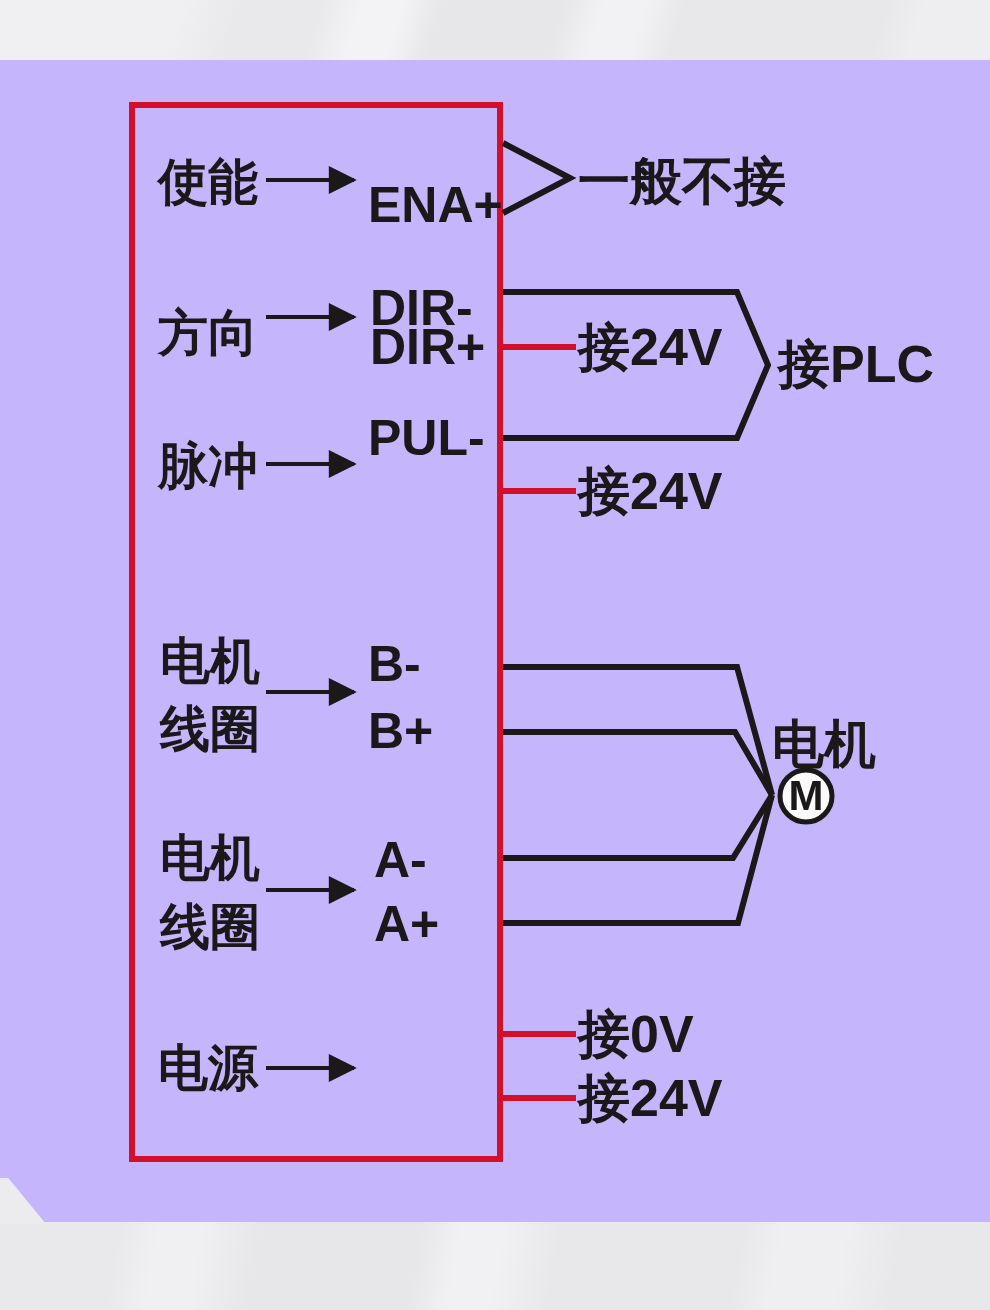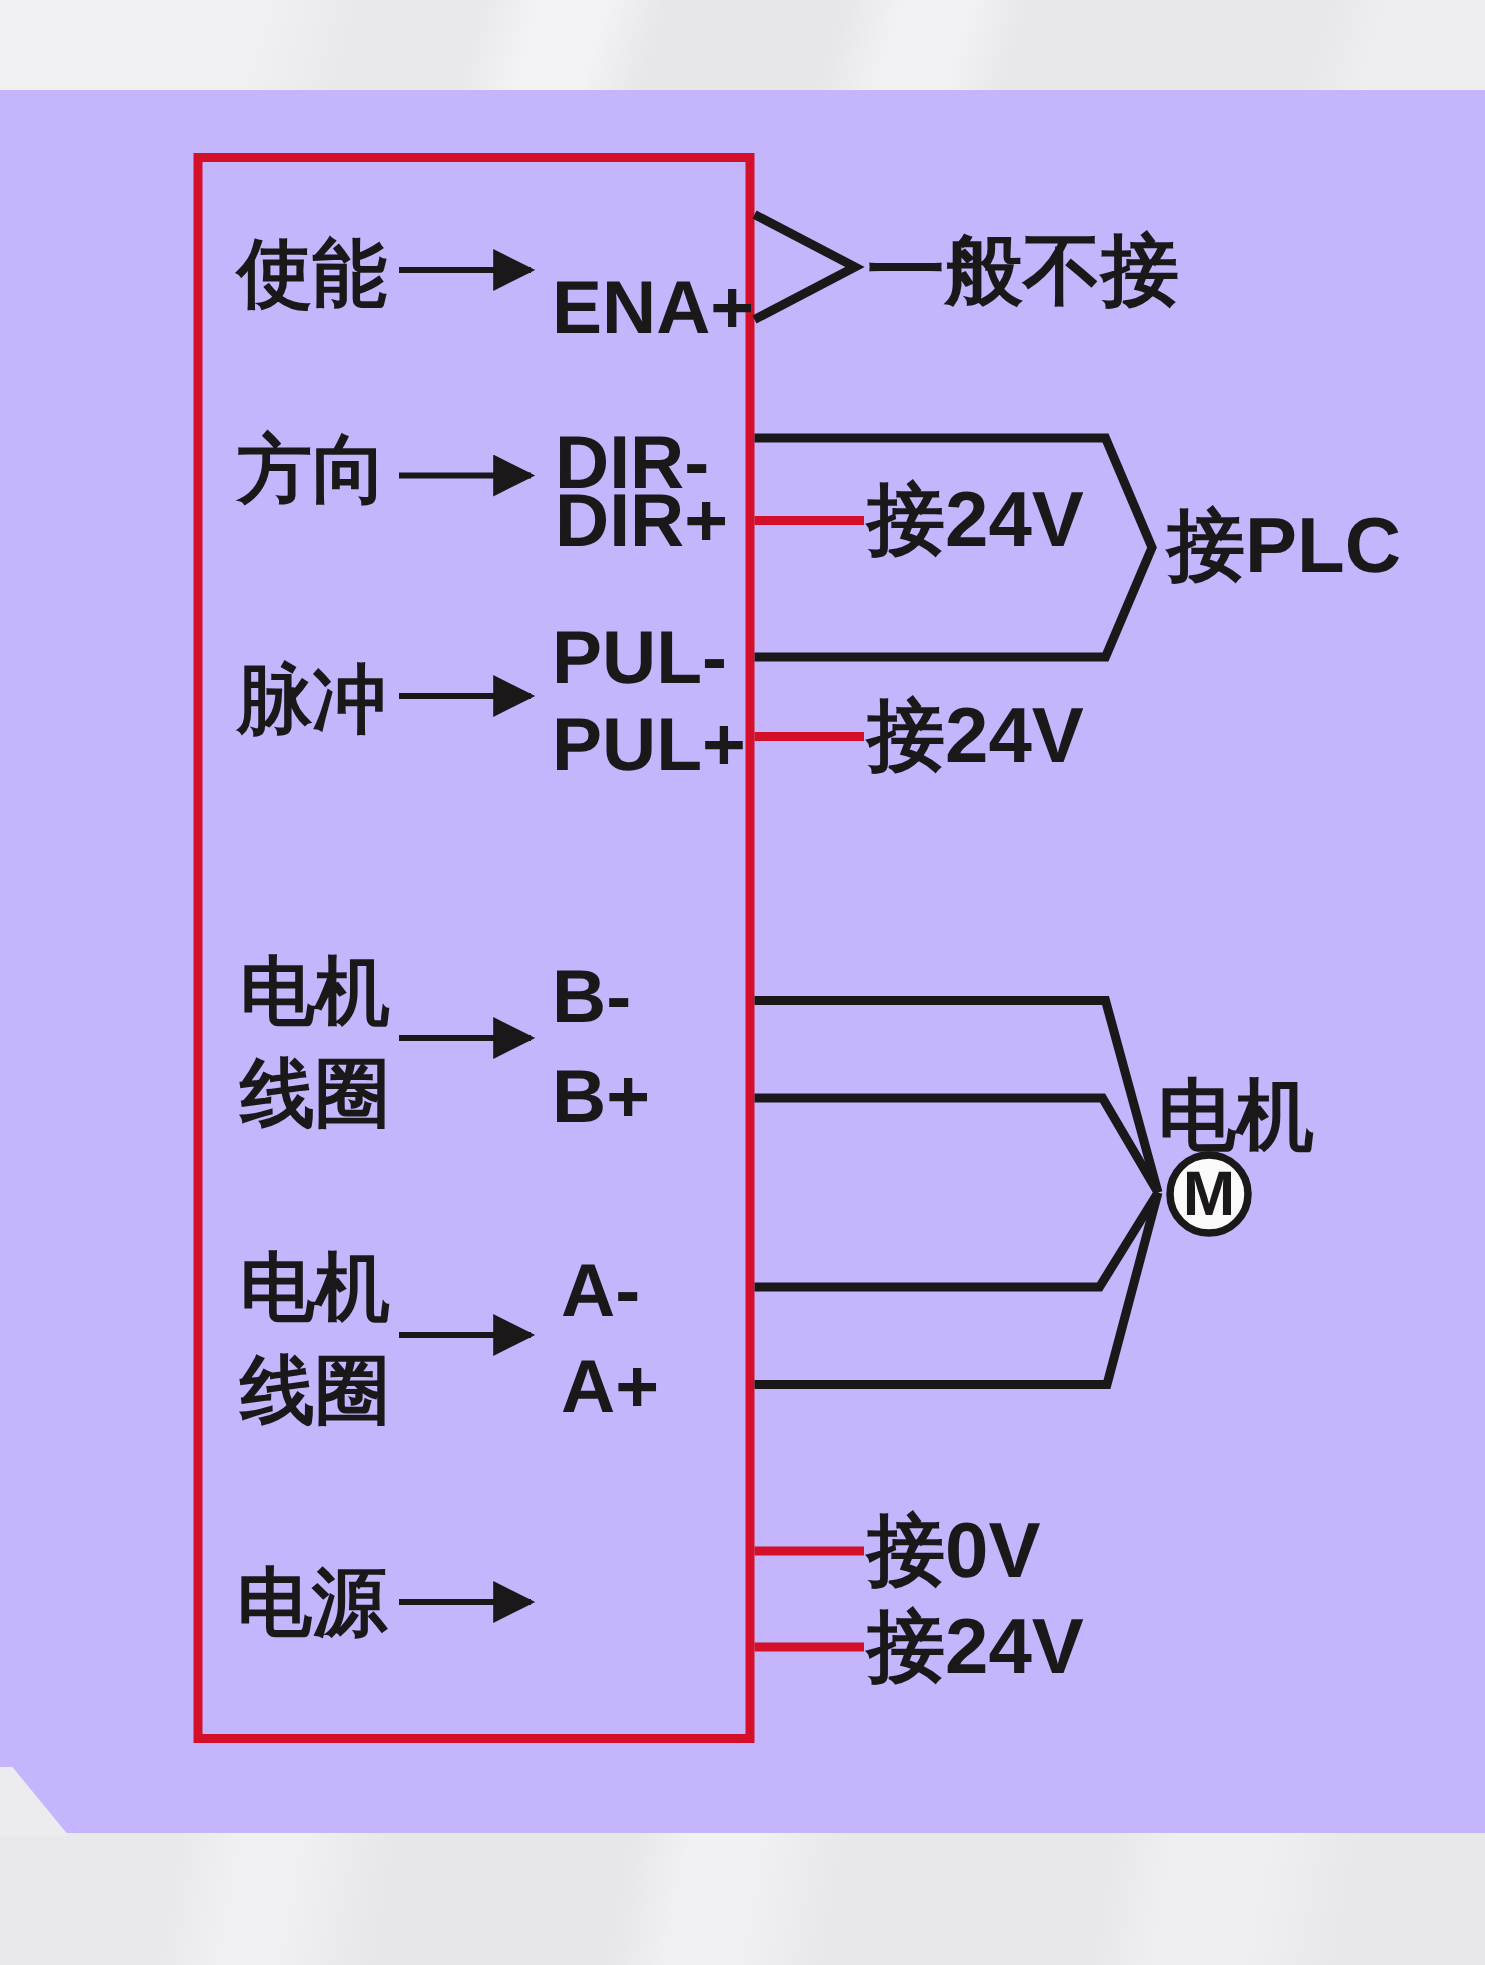--- a/index.html
+++ b/index.html
@@ -80,33 +80,32 @@
     <path d="M503 858 L733 858 L772 795" fill="none" stroke="#1b181a" stroke-width="6"></path>
     <path d="M503 923 L738 923 L772 795" fill="none" stroke="#1b181a" stroke-width="6"></path>
 
     <circle cx="806" cy="796" r="26" fill="#fbfafb" stroke="#1b181a" stroke-width="5"></circle>
 
     <line x1="503" y1="1034" x2="576" y2="1034" stroke="#d40f2a" stroke-width="6"></line>
     <line x1="503" y1="1098" x2="576" y2="1098" stroke="#d40f2a" stroke-width="6"></line>
   </svg>
 
   <div class="t s50" style="left:158px;top:157px">使能</div>
-  <div class="t s50" style="left:158px;top:288px">方向</div>
+  <div class="t s50" style="left:158px;top:308px">方向</div>
   <div class="t s50" style="left:158px;top:441px">脉冲</div>
   <div class="t s50" style="left:160px;top:636px">电机</div>
   <div class="t s50" style="left:160px;top:704px">线圈</div>
   <div class="t s50" style="left:160px;top:833px">电机</div>
   <div class="t s50" style="left:160px;top:902px">线圈</div>
   <div class="t s50" style="left:158px;top:1043px">电源</div>
 
   <div class="t s50" style="left:368px;top:180px">ENA+</div>
   <div class="t s50" style="left:370px;top:283px">DIR-</div>
   <div class="t s50" style="left:370px;top:322px">DIR+</div>
   <div class="t s50" style="left:368px;top:413px">PUL-</div>
-  <div class="t s50" style="left:368px;top:471px">PUL+</div>
   <div class="t s50" style="left:368px;top:639px">B-</div>
   <div class="t s50" style="left:368px;top:706px">B+</div>
   <div class="t s50" style="left:374px;top:835px">A-</div>
   <div class="t s50" style="left:374px;top:899px">A+</div>
 
   <div class="t s52" style="left:578px;top:155px">一般不接</div>
   <div class="t s52" style="left:578px;top:321px">接24V</div>
   <div class="t s52" style="left:778px;top:338px">接PLC</div>
   <div class="t s52" style="left:578px;top:465px">接24V</div>
   <div class="t s52" style="left:772px;top:718px">电机</div>

